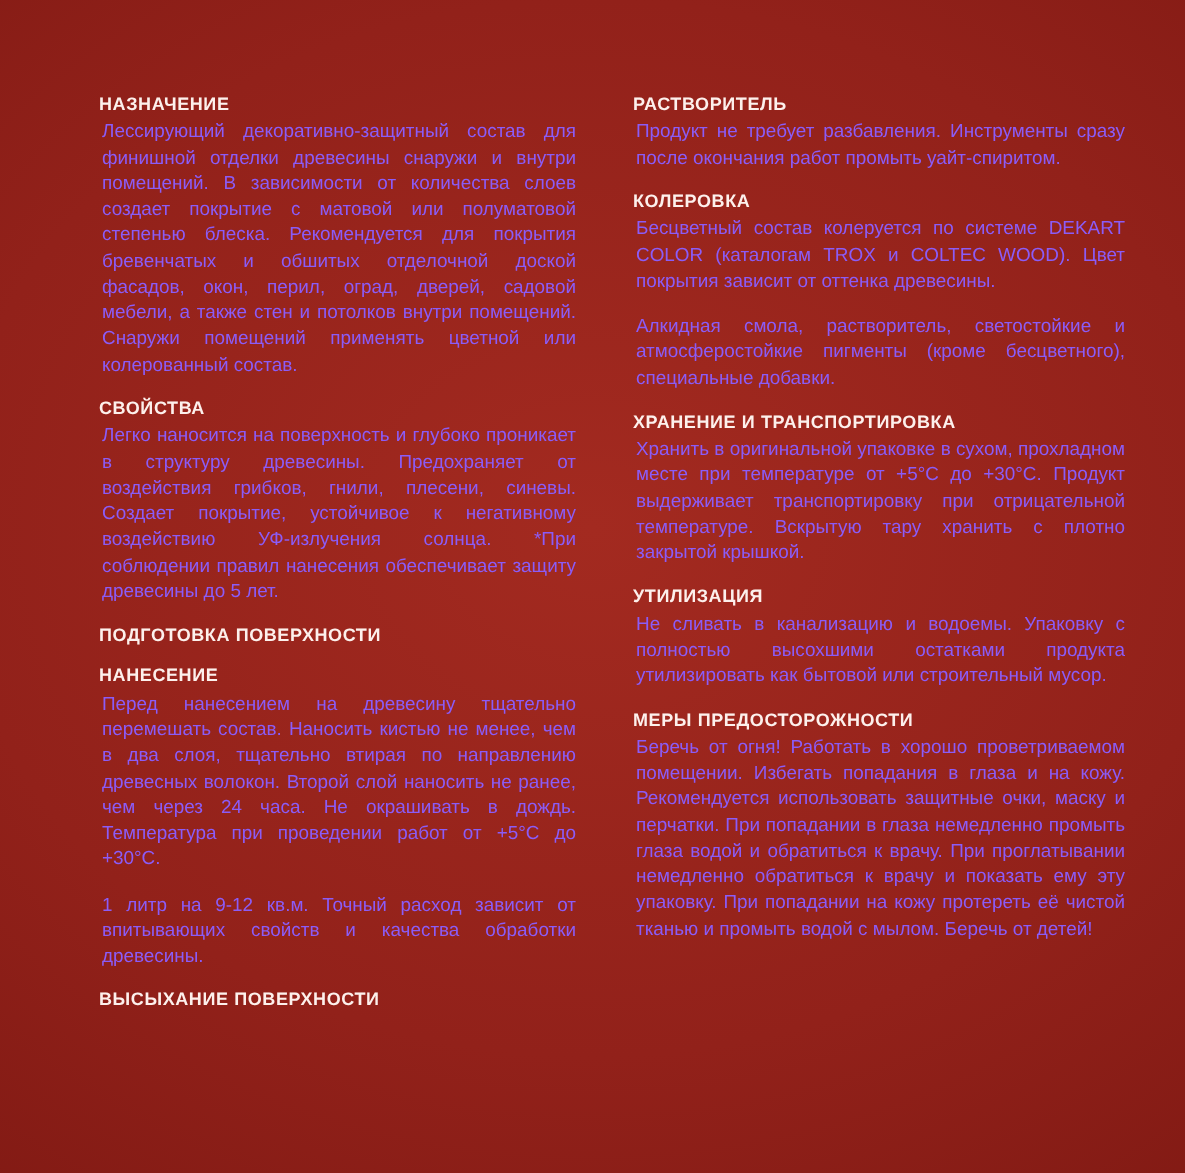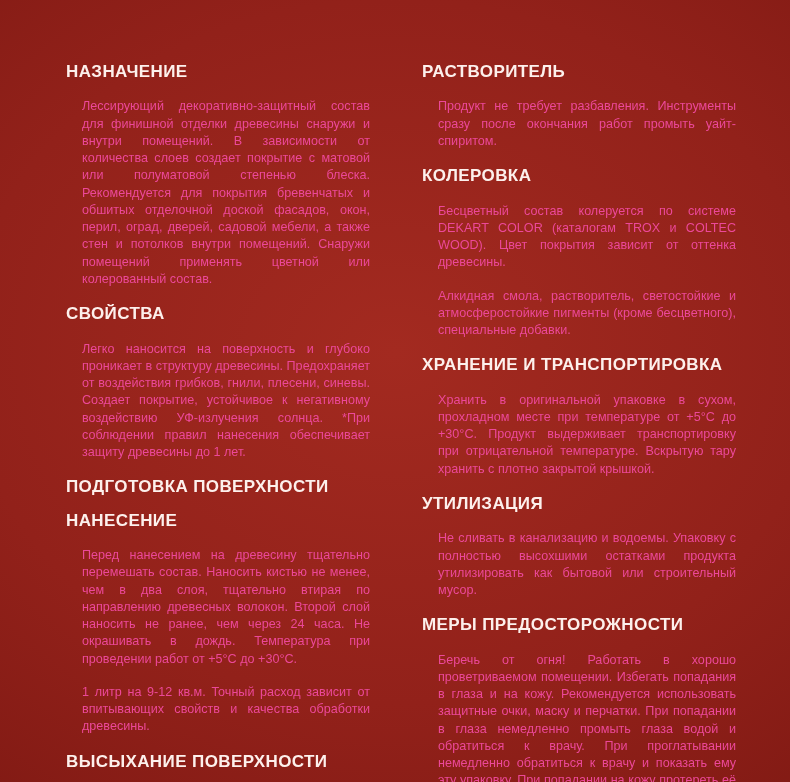--- a/index.html
+++ b/index.html
@@ -34,53 +34,53 @@
   }
   .col.right {
     width: 330px;
     flex: 0 0 330px;
   }
   .sec {
     margin-bottom: 13px;
   }
   h2 {
     margin: 0 0 3px 0;
-    font-size: 17px;
+    font-size: 12px;
     font-weight: bold;
     letter-spacing: 0.4px;
     color: #fdf0ec;
     text-transform: uppercase;
     line-height: 1.2;
   }
   p {
-    margin: 16px;
+    margin: 2px;
     font-size: 12.6px;
     line-height: 1.37;
-    color: #ec4899;
+    color: #8b5cf6;
     text-align: justify;
     text-justify: inter-word;
     hyphens: manual;
   }
 </style>
 </head>
 <body>
 
 <div class="page">
   <div class="columns">
 
     <div class="col left">
 
       <div class="sec">
         <h2>НАЗНАЧЕНИЕ</h2>
         <p>Лессирующий декоративно-защитный состав для финишной отделки древесины снаружи и внутри помещений. В зависимости от количества слоев создает покрытие с матовой или полуматовой степенью блеска. Рекомендуется для покрытия бревенчатых и обшитых отделочной доской фасадов, окон, перил, оград, дверей, садовой мебели, а также стен и потолков внутри помещений. Снаружи помещений применять цветной или колерованный состав.</p>
       </div>
 
       <div class="sec">
         <h2>СВОЙСТВА</h2>
-        <p>Легко наносится на поверхность и глубоко проникает в структуру древесины. Предохраняет от воздействия грибков, гнили, плесени, синевы. Создает покрытие, устойчивое к негативному воздействию УФ-излучения солнца. *При соблюдении правил нанесения обеспечивает защиту древесины до 1 лет.</p>
+        <p>Легко наносится на поверхность и глубоко проникает в структуру древесины. Предохраняет от воздействия грибков, гнили, плесени, синевы. Создает покрытие, устойчивое к негативному воздействию УФ-излучения солнца. *При соблюдении правил нанесения обеспечивает защиту древесины до 5 лет.</p>
       </div>
 
       <div class="sec">
         <h2>ПОДГОТОВКА ПОВЕРХНОСТИ</h2>
       </div>
 
       <div class="sec">
         <h2>НАНЕСЕНИЕ</h2>
         <p>Перед нанесением на древесину тщательно перемешать состав. Наносить кистью не менее, чем в два слоя, тщательно втирая по направлению древесных волокон. Второй слой наносить не ранее, чем через 24 часа. Не окрашивать в дождь. Температура при проведении работ от +5°С до +30°С.</p>
       </div>

